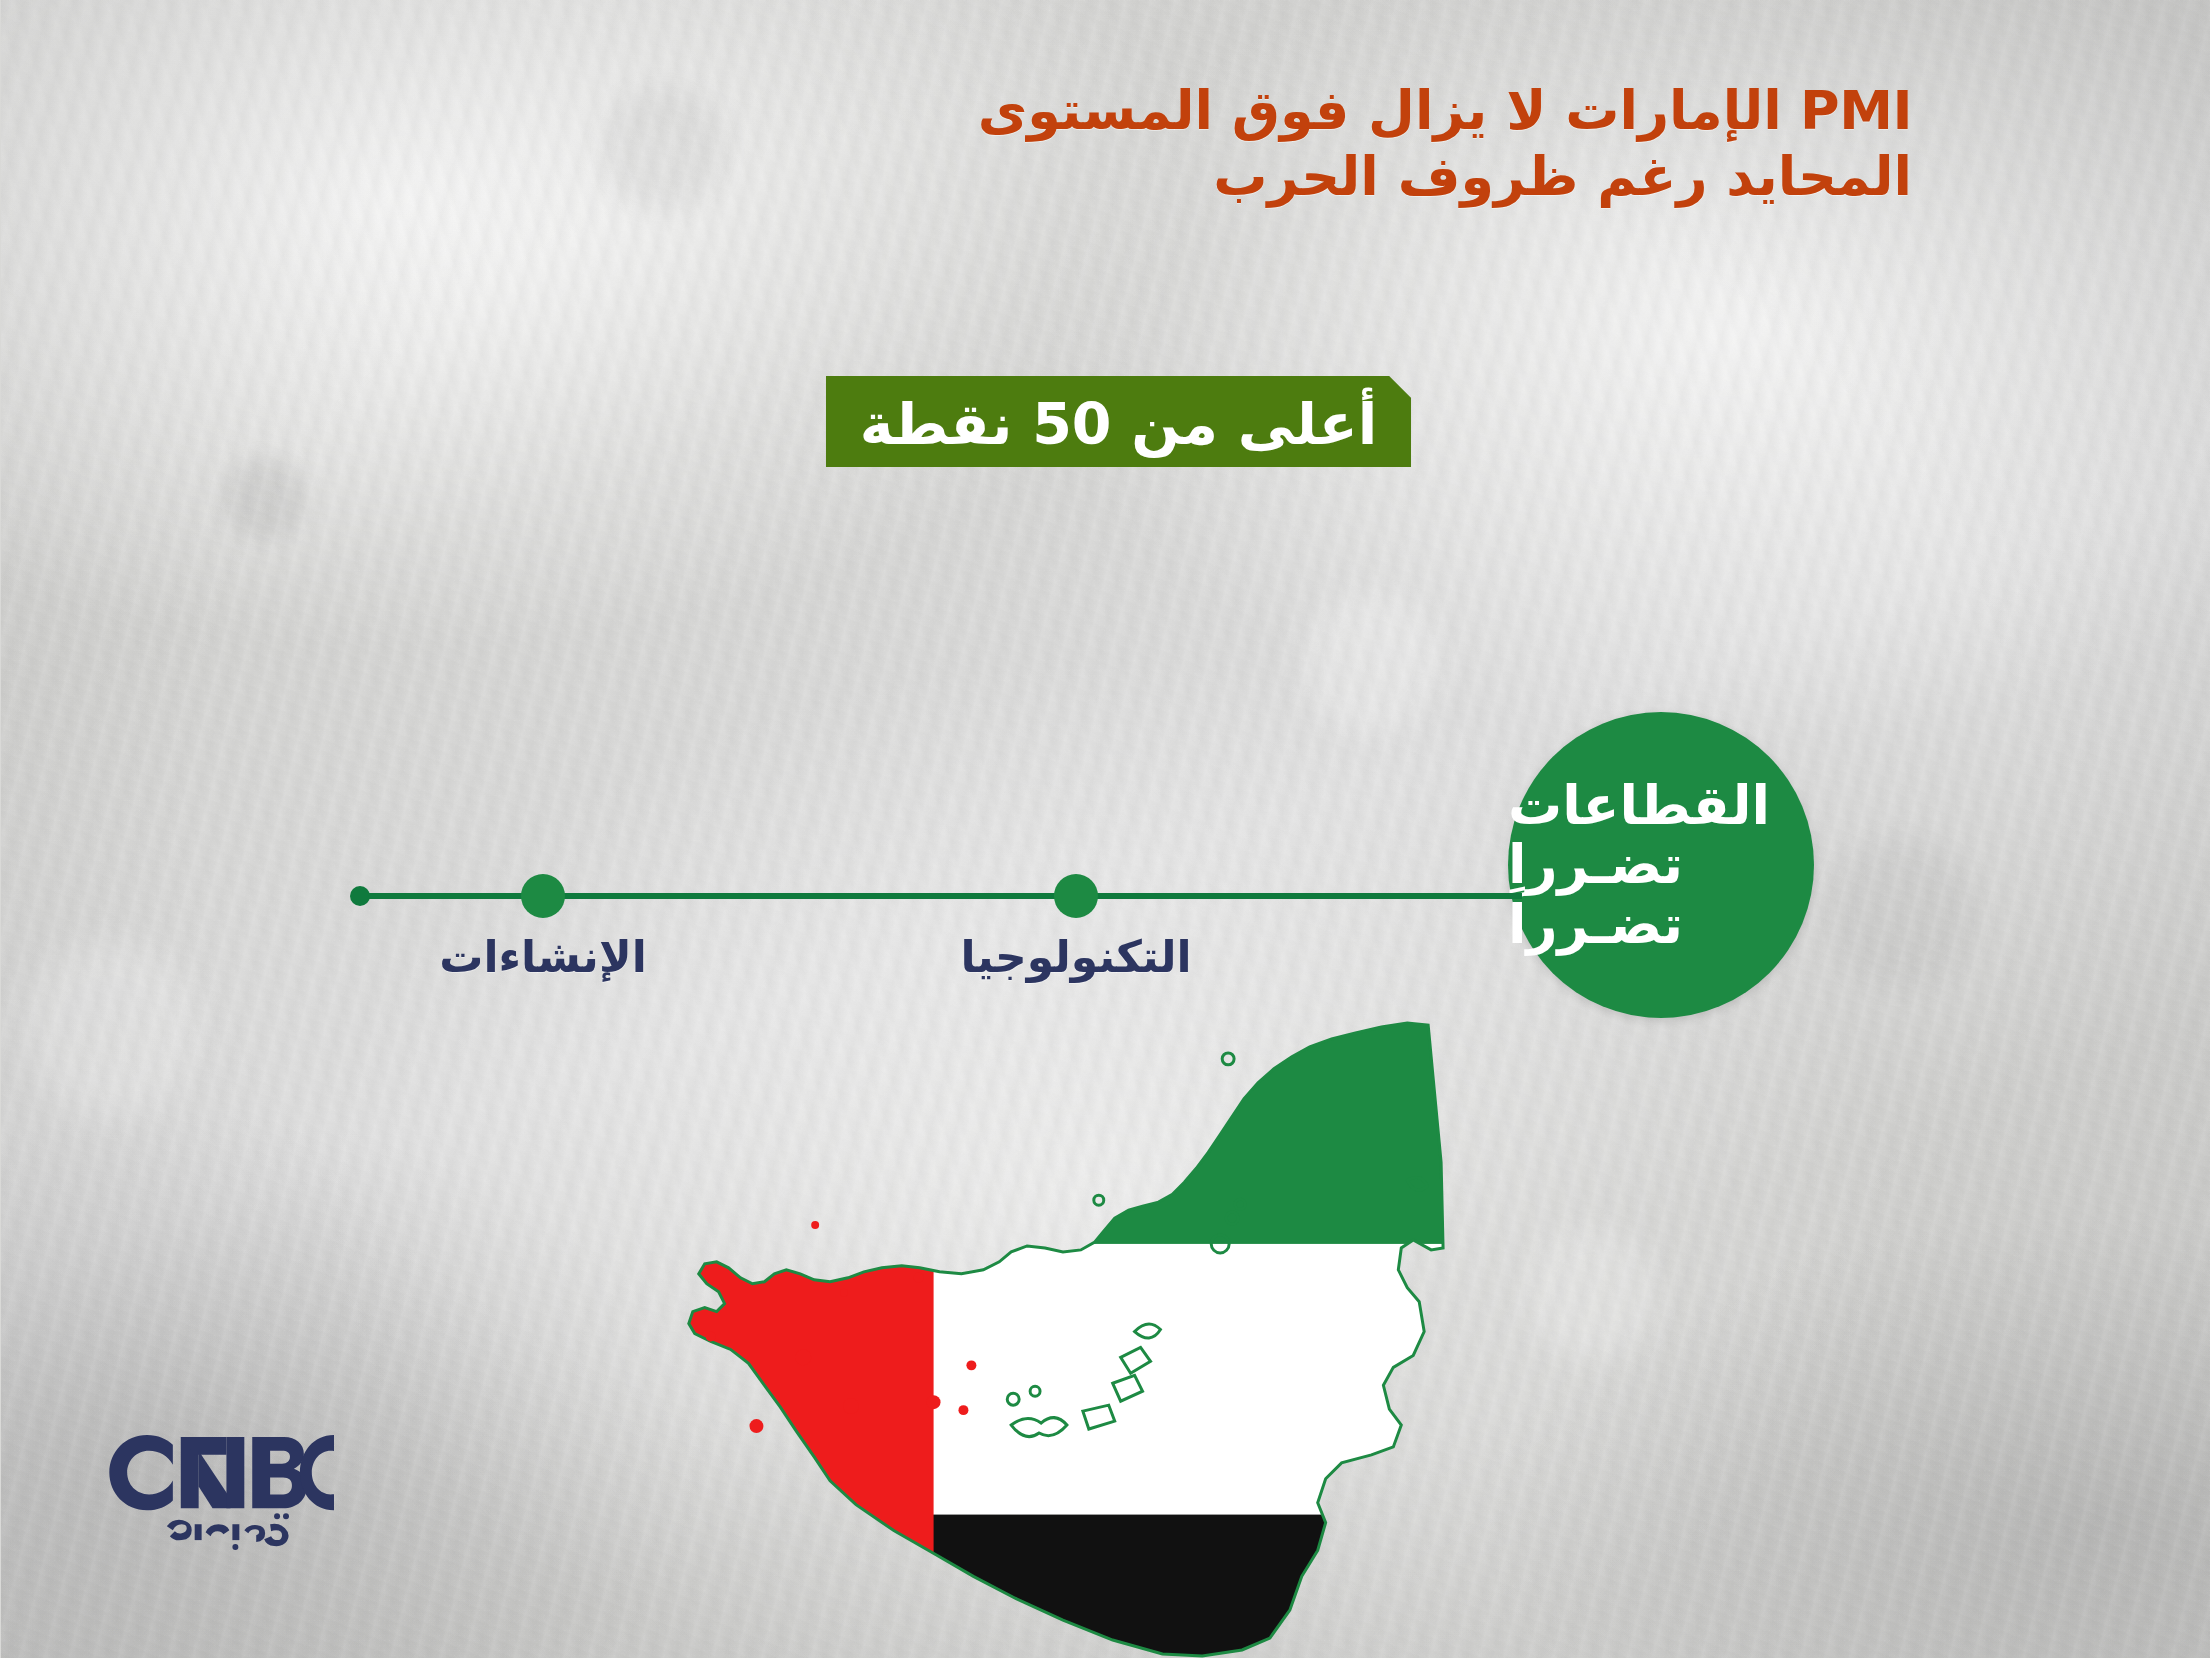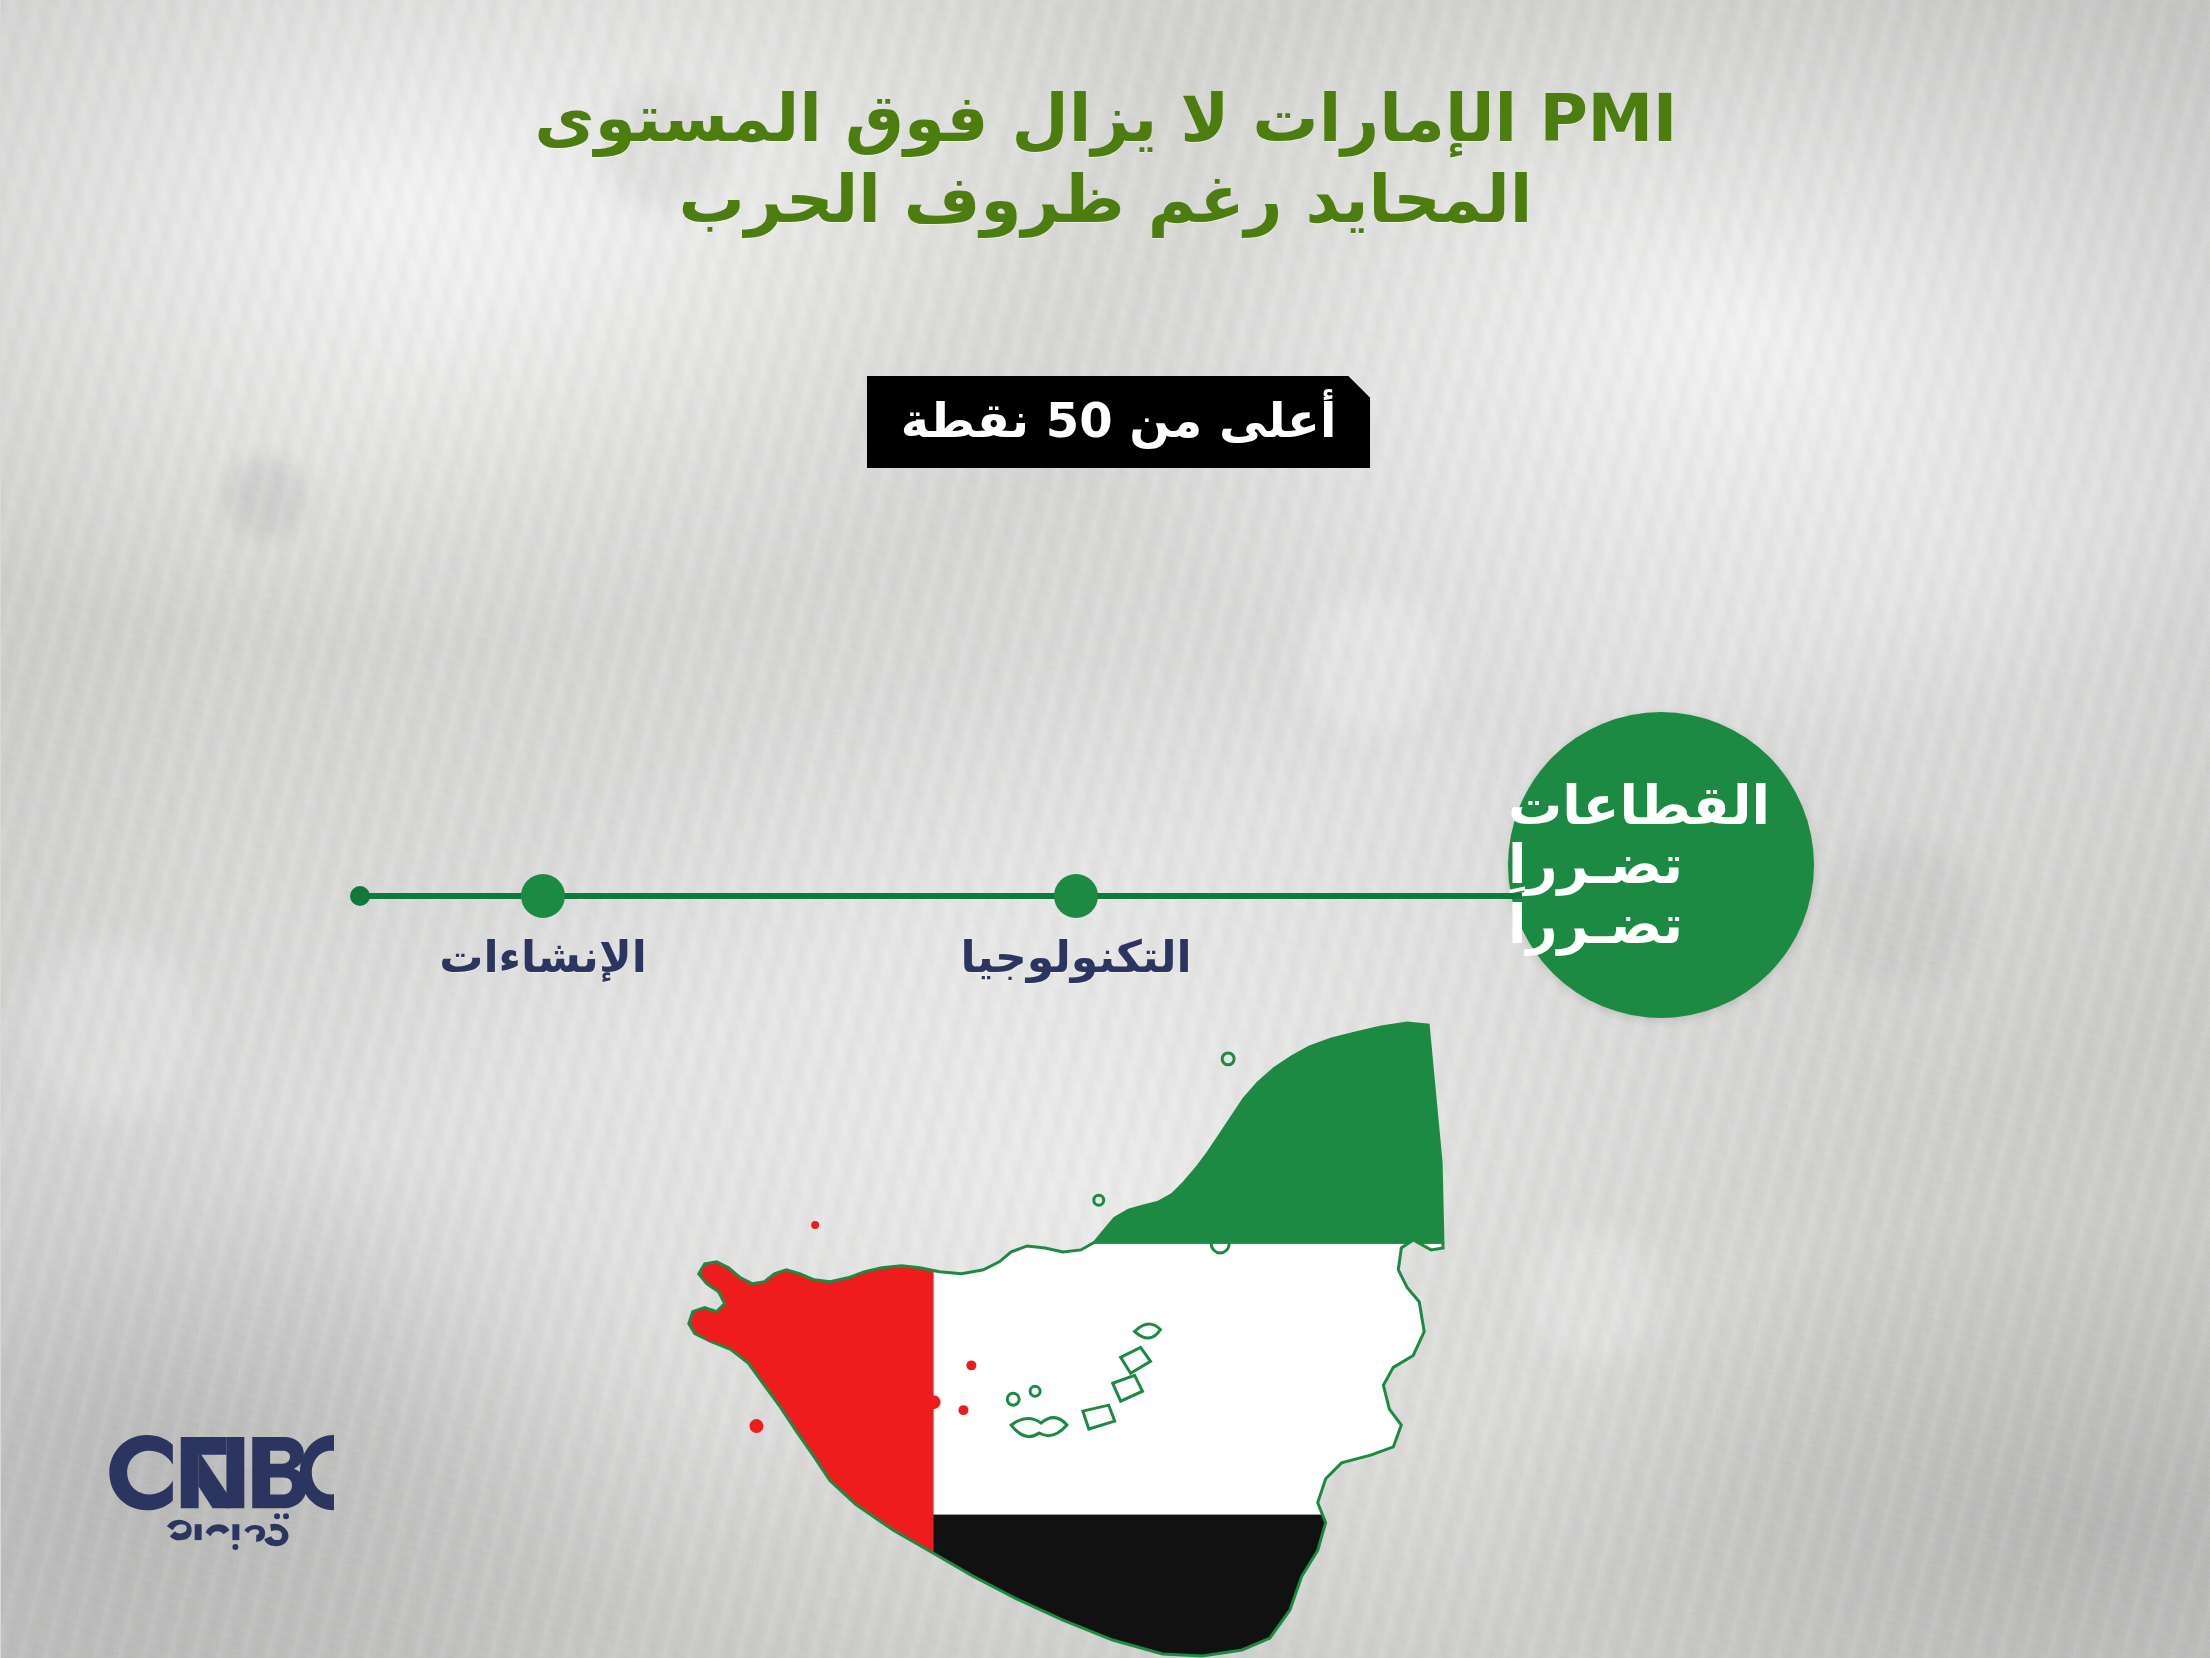--- a/index.html
+++ b/index.html
@@ -70,47 +70,47 @@
   .bg-vignette{
     position:absolute;inset:0;
     background:radial-gradient(ellipse 82% 82% at 50% 48%,
                rgba(0,0,0,0) 50%, rgba(90,90,90,.18) 100%);
   }
 
   
   .headline{
     position:absolute;
     top:78px;left:0;right:0;
-    text-align:center;
-    color:#4d7c0f;
+    text-align:right;
+    color:#c2410c;
     font-weight:bold;
-    font-size:66px;
+    font-size:54px;
     line-height:1.23;
     letter-spacing:-0.5px;
     direction:rtl;
     padding:0 299px;
     text-shadow:0 1px 0 rgba(255,255,255,.45);
   }
   .headline .hl-line{display:block;white-space:nowrap;}
 
   
   .banners{
     position:absolute;
     top:376px;left:0;right:0;
     display:flex;flex-direction:column;align-items:center;
     gap:12px;
   }
   .banner{
-    background:#000000;
+    background:#4d7c0f;
     color:#ffffff;
     font-weight:bold;
-    font-size:48px;
+    font-size:57px;
     line-height:1;
     direction:rtl;
-    padding:20px 34px 24px 34px;
+    padding:20px 34px 14px 34px;
     white-space:nowrap;
     clip-path:polygon(0 0, calc(100% - 22px) 0, 100% 22px, 100% 100%, 0 100%);
     box-shadow:0 2px 5px rgba(0,0,0,.14);
   }
   .banner.b1{margin-right:-26px;}
   .banner.b2{margin-right:-4px;}
   .banner.b3{margin-right:-60px;}
 
   
   .green-circle{

